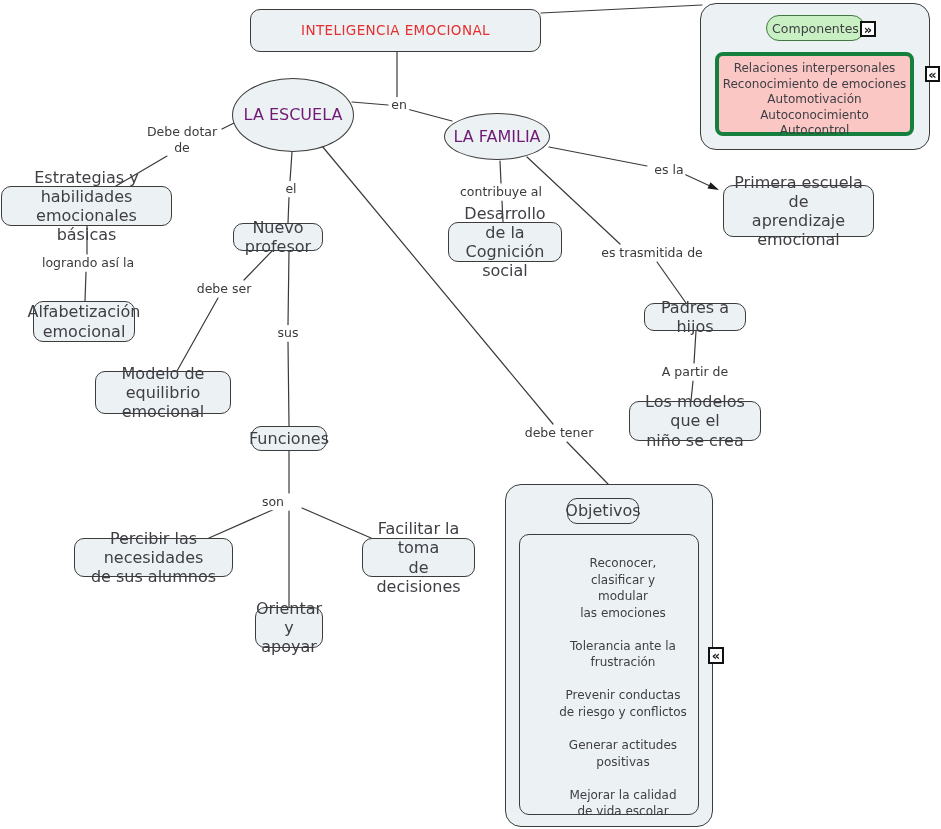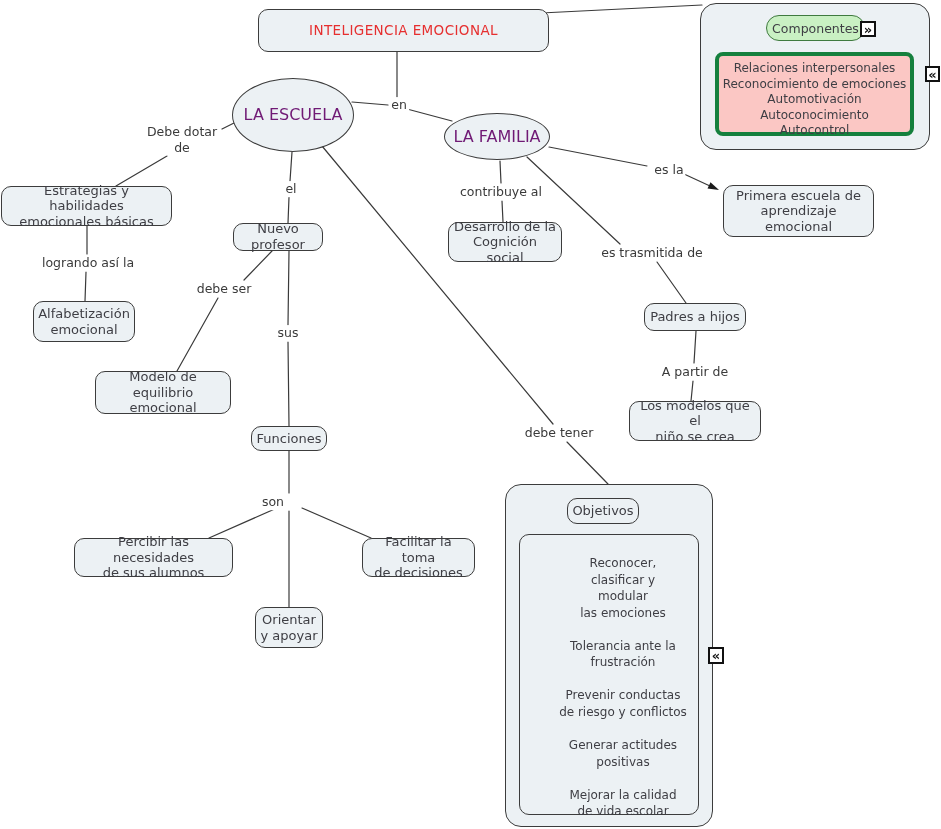--- a/index.html
+++ b/index.html
@@ -3,21 +3,21 @@
 <meta charset="utf-8">
 <style>
   html,body{margin:0;padding:0;background:#ffffff;}
   body{font-family:"DejaVu Sans","Liberation Sans",sans-serif;}
   .canvas{position:relative;width:941px;height:829px;background:#ffffff;overflow:hidden;}
   .wires{position:absolute;left:0;top:0;z-index:0;}
   .node{
     position:absolute;box-sizing:border-box;
     background:#ecf1f4;border:1px solid #3c3c3c;border-radius:10px;
     display:flex;align-items:center;justify-content:center;text-align:center;
-    font-size:13px;line-height:1.2;color:#3e3e44;white-space:pre-line;
+    font-size:16px;line-height:1.2;color:#3e3e44;white-space:pre-line;
     padding:2px 4px;z-index:2;
   }
   .ellipse{border-radius:50%;font-size:16px;color:#701a75;}
   .title-node{font-size:13.5px;color:#e62f2f;letter-spacing:0.4px;}
   .container{position:absolute;box-sizing:border-box;background:#ecf1f4;
     border:1px solid #3c3c3c;border-radius:16px;z-index:1;}
   .phrase{
     position:absolute;transform:translate(-50%,-50%);
     font-size:12.5px;color:#3a3a3a;background:#ffffff;padding:0 2px;
     text-align:center;white-space:pre-line;line-height:1.25;z-index:2;
@@ -74,21 +74,21 @@
       <line x1="657" y1="262" x2="686" y2="303"></line>
       <line x1="696" y1="331" x2="694" y2="363"></line>
       <line x1="693" y1="381" x2="691" y2="401"></line>
     </g>
     <polygon points="719,190 707.5,188.6 710.5,182.2" fill="#1a1a1a"></polygon>
   </svg>
 
   <div class="container" style="left:700px;top:3px;width:230px;height:147px;"></div>
   <div class="container" style="left:505px;top:484px;width:208px;height:343px;"></div>
 
-  <div class="node title-node" style="left:250px;top:9px;width:291px;height:43px;margin-left:8px;">INTELIGENCIA EMOCIONAL</div>
+  <div class="node title-node" style="left:250px;top:9px;width:291px;height:43px;">INTELIGENCIA EMOCIONAL</div>
 
   <div class="node ellipse" style="left:232px;top:78px;width:122px;height:74px;">LA ESCUELA</div>
 
   <div class="node ellipse" style="left:444px;top:113px;width:106px;height:47px;">LA FAMILIA</div>
 
   <div class="node" style="left:1px;top:186px;width:171px;height:40px;">Estrategias y habilidades
 emocionales básicas</div>
 
   <div class="node" style="left:33px;top:301px;width:102px;height:41px;">Alfabetización
 emocional</div>

